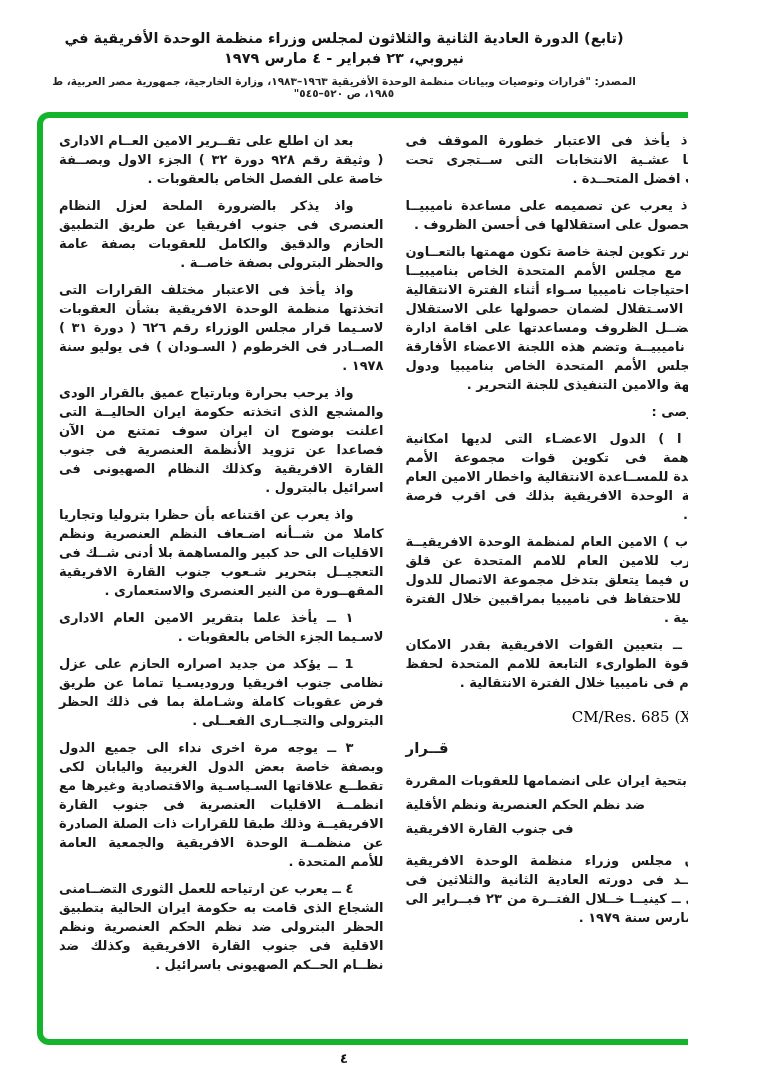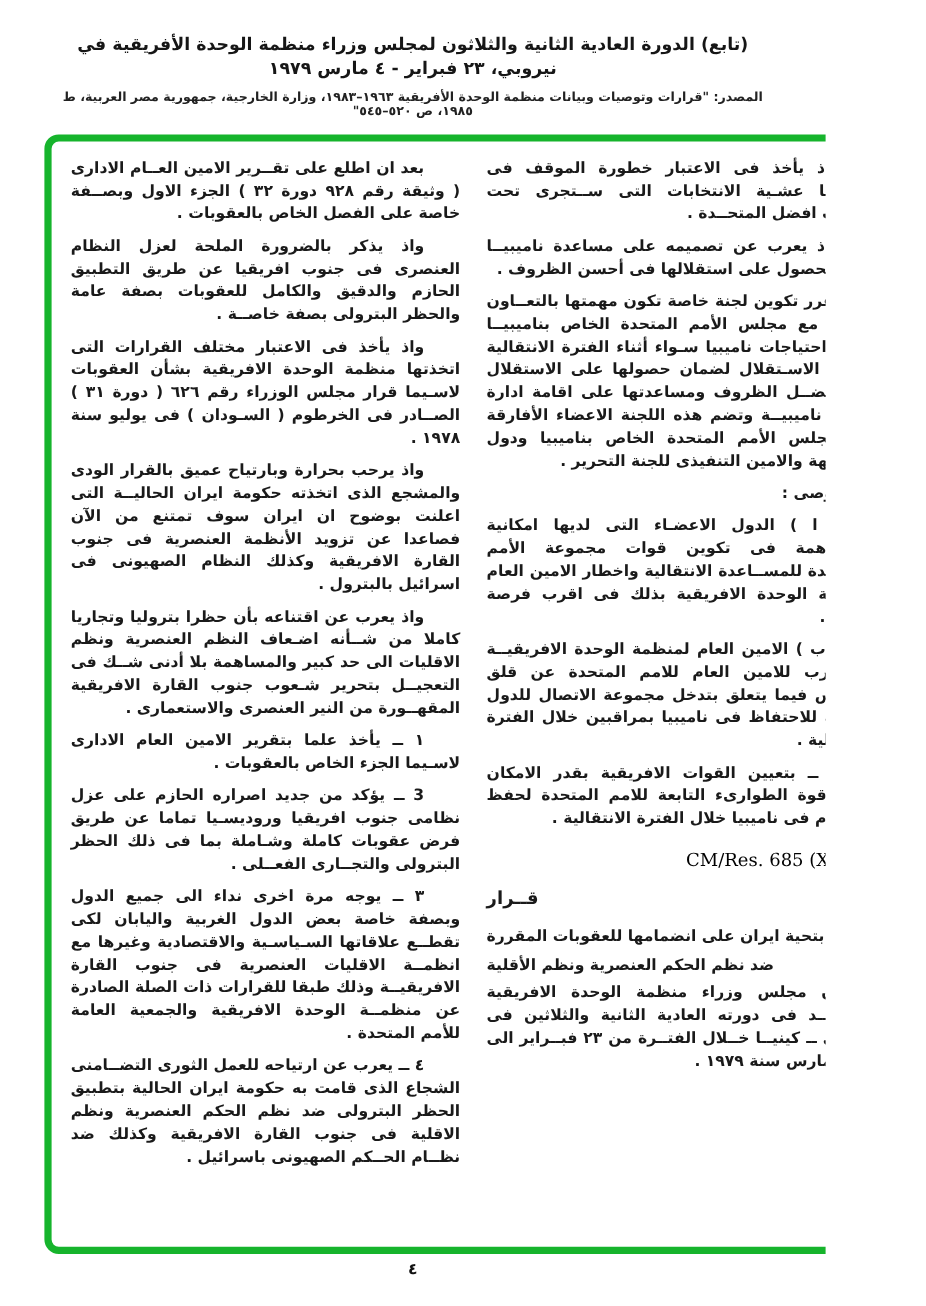--- a/index.html
+++ b/index.html
@@ -52,31 +52,32 @@
         <p>واذ يعرب عن تصميمه على مساعدة ناميبيــا على الحصول على استقلالها فى أحسن الظروف .</p>
         <p>يقرر تكوين لجنة خاصة تكون مهمتها بالتعــاون الوثيق مع مجلس الأمم المتحدة الخاص بناميبيــا تقييم احتياجات ناميبيا سـواء أثناء الفترة الانتقالية أو بعد الاسـتقلال لضمان حصولها على الاستقلال فى أفضــل الظروف ومساعدتها على اقامة ادارة وطنية ناميبيــة وتضم هذه اللجنة الاعضاء الأفارقة فى مجلس الأمم المتحدة الخاص بناميبيا ودول المواجهة والامين التنفيذى للجنة التحرير .</p>
         <p>يوصى :</p>
         <p>( ا ) الدول الاعضـاء التى لديها امكانية بالمساهمة فى تكوين قوات مجموعة الأمم المتحــدة للمســاعدة الانتقالية واخطار الامين العام لمنظمة الوحدة الافريقية بذلك فى اقرب فرصة ممكنة .</p>
         <p>( ب ) الامين العام لمنظمة الوحدة الافريقيــة أن يعرب للامين العام للامم المتحدة عن قلق المجلس فيما يتعلق بتدخل مجموعة الاتصال للدول الغربية للاحتفاظ فى ناميبيا بمراقبين خلال الفترة الانتقالية .</p>
         <p>١ ــ بتعيين القوات الافريقية بقدر الامكان ضمن قوة الطوارىء التابعة للامم المتحدة لحفظ الســلام فى ناميبيا خلال الفترة الانتقالية .</p>
         <p class="cmres">CM/Res. 685 (XXXII)</p>
         <p class="res-title">قــرار</p>
         <p class="res-sub">بتحية ايران على انضمامها للعقوبات المقررة</p>
         <p class="res-sub">ضد نظم الحكم العنصرية ونظم الأقلية</p>
+        <p class="res-sub res-sub-last">فى جنوب القارة الافريقية</p>
         <p>ان مجلس وزراء منظمة الوحدة الافريقية المنعقــد فى دورته العادية الثانية والثلاثين فى نيروبى ــ كينيــا خــلال الفتــرة من ٢٣ فبــراير الى ٤ من مارس سنة ١٩٧٩ .</p>
       </div>
 
       <div class="col">
         <p>بعد ان اطلع على تقــرير الامين العــام الادارى ( وثيقة رقم ٩٢٨ دورة ٣٢ ) الجزء الاول وبصــفة خاصة على الفصل الخاص بالعقوبات .</p>
         <p>واذ يذكر بالضرورة الملحة لعزل النظام العنصرى فى جنوب افريقيا عن طريق التطبيق الحازم والدقيق والكامل للعقوبات بصفة عامة والحظر البترولى بصفة خاصــة .</p>
         <p>واذ يأخذ فى الاعتبار مختلف القرارات التى اتخذتها منظمة الوحدة الافريقية بشأن العقوبات لاسـيما قرار مجلس الوزراء رقم ٦٢٦ ( دورة ٣١ ) الصــادر فى الخرطوم ( السـودان ) فى يوليو سنة ١٩٧٨ .</p>
         <p>واذ يرحب بحرارة وبارتياح عميق بالقرار الودى والمشجع الذى اتخذته حكومة ايران الحاليــة التى اعلنت بوضوح ان ايران سوف تمتنع من الآن فصاعدا عن تزويد الأنظمة العنصرية فى جنوب القارة الافريقية وكذلك النظام الصهيونى فى اسرائيل بالبترول .</p>
         <p>واذ يعرب عن اقتناعه بأن حظرا بتروليا وتجاريا كاملا من شــأنه اضـعاف النظم العنصرية ونظم الاقليات الى حد كبير والمساهمة بلا أدنى شــك فى التعجيــل بتحرير شـعوب جنوب القارة الافريقية المقهــورة من النير العنصرى والاستعمارى .</p>
         <p>١ ــ يأخذ علما بتقرير الامين العام الادارى لاسـيما الجزء الخاص بالعقوبات .</p>
-        <p>3 ــ يؤكد من جديد اصراره الحازم على عزل نظامى جنوب افريقيا وروديسـيا تماما عن طريق فرض عقوبات كاملة وشـاملة بما فى ذلك الحظر البترولى والتجــارى الفعــلى .</p>
+        <p>1 ــ يؤكد من جديد اصراره الحازم على عزل نظامى جنوب افريقيا وروديسـيا تماما عن طريق فرض عقوبات كاملة وشـاملة بما فى ذلك الحظر البترولى والتجــارى الفعــلى .</p>
         <p>٣ ــ يوجه مرة اخرى نداء الى جميع الدول وبصفة خاصة بعض الدول الغربية واليابان لكى تقطــع علاقاتها السـياسـية والاقتصادية وغيرها مع انظمــة الاقليات العنصرية فى جنوب القارة الافريقيــة وذلك طبقا للقرارات ذات الصلة الصادرة عن منظمــة الوحدة الافريقية والجمعية العامة للأمم المتحدة .</p>
         <p>٤ ــ يعرب عن ارتياحه للعمل الثورى التضــامنى الشجاع الذى قامت به حكومة ايران الحالية بتطبيق الحظر البترولى ضد نظم الحكم العنصرية ونظم الاقلية فى جنوب القارة الافريقية وكذلك ضد نظــام الحــكم الصهيونى باسرائيل .</p>
       </div>
 
     </div>
   </div>
 
   <div class="page-number">٤</div>
 
 </div>

